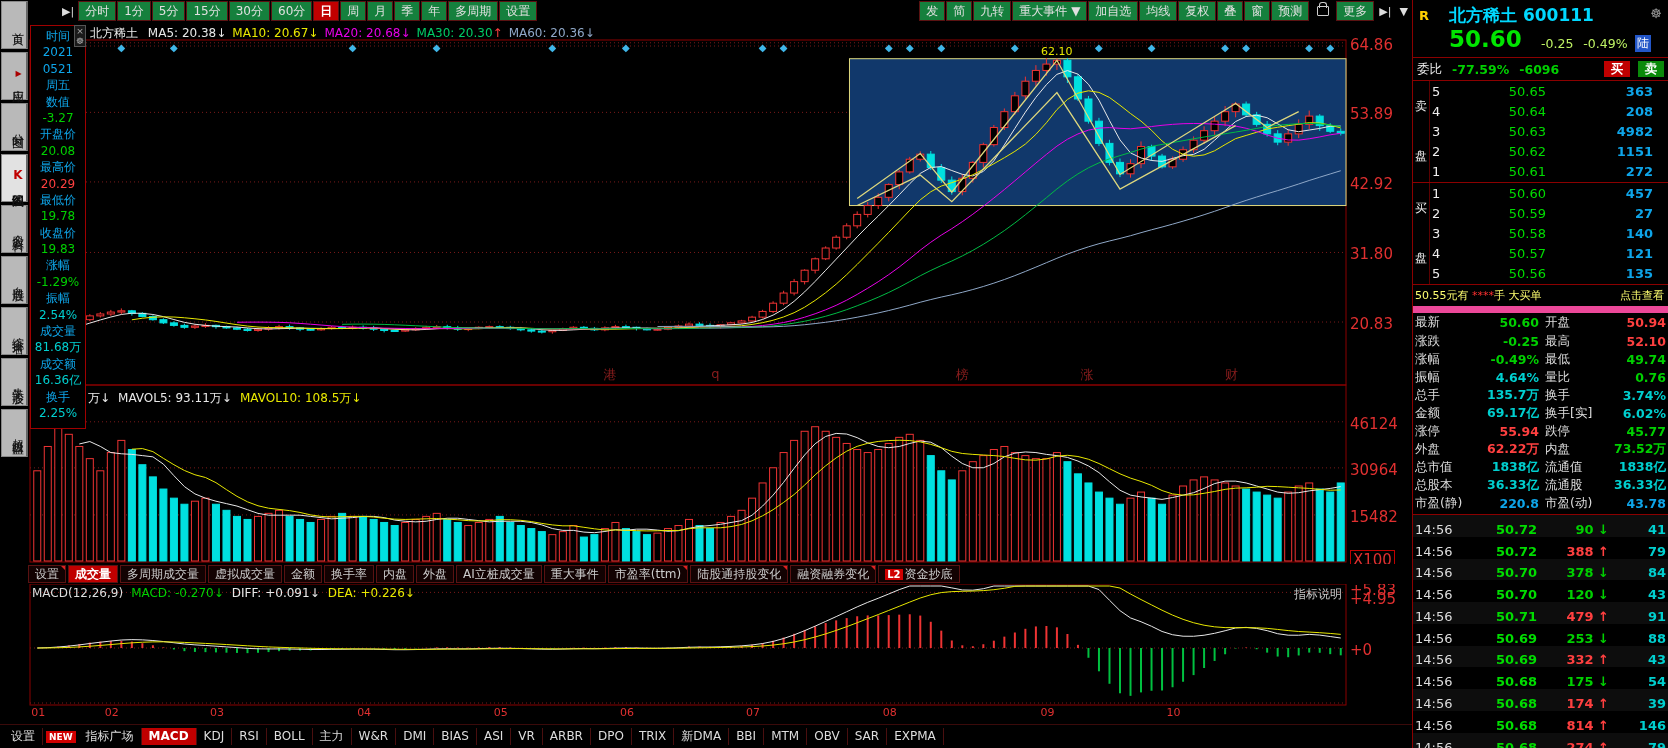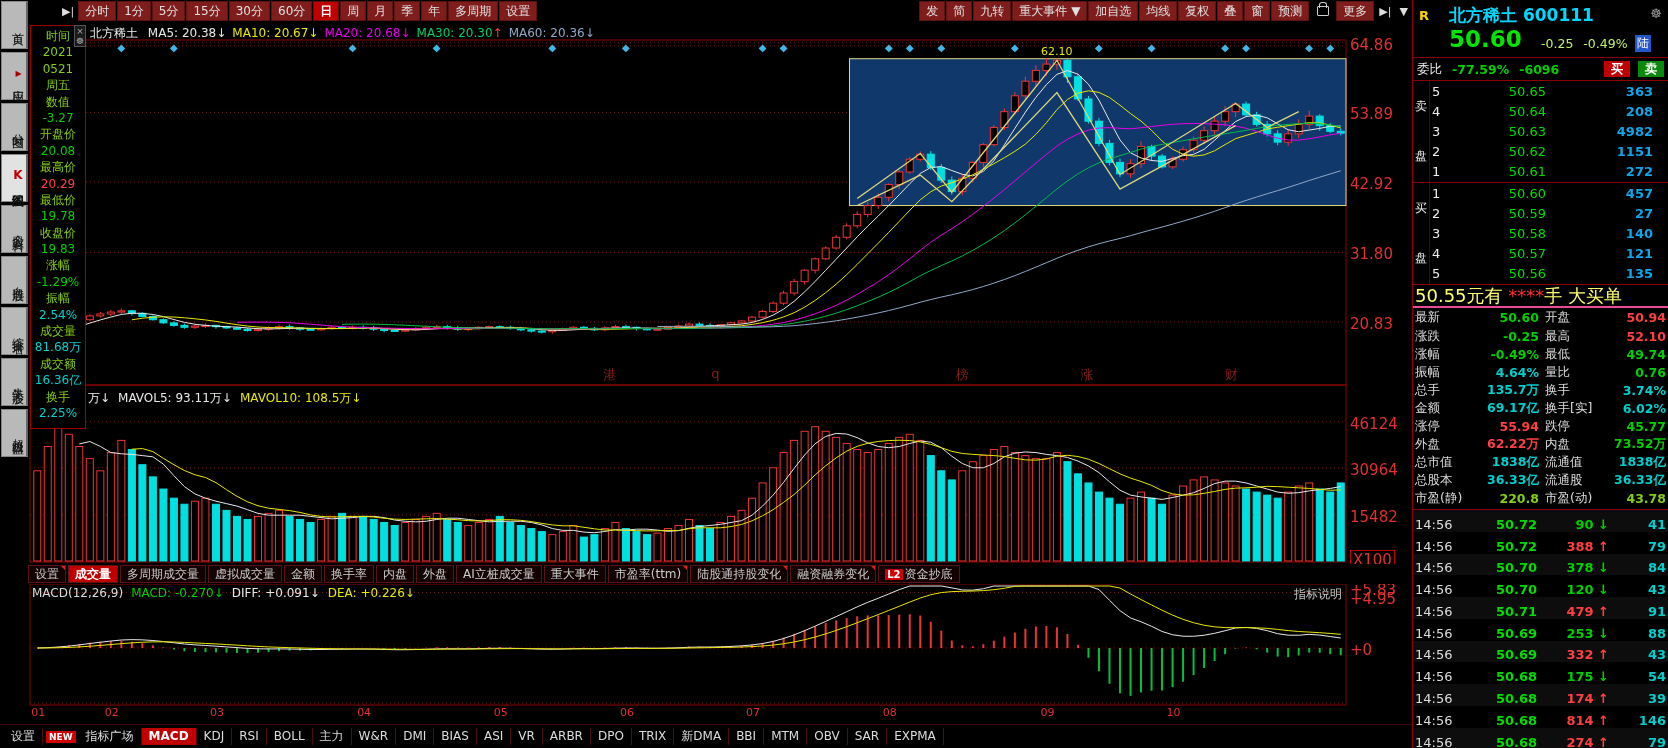--- a/index.html
+++ b/index.html
@@ -2,21 +2,21 @@
 <html><head>
 <meta charset="utf-8">
 <style>
   html,body{margin:0;padding:0;background:#000;}
   #app{position:relative;width:1668px;height:748px;background:#000;overflow:hidden;
        font-family:"DejaVu Sans","Liberation Sans",sans-serif;font-size:12px;color:#ddd;}
   
   #toolbar{position:absolute;left:28px;top:0;width:1384px;height:22px;display:flex;align-items:center;
            padding-left:30px;box-sizing:border-box;background:#000;}
   .tbtn{height:18px;line-height:18px;padding:0 6px;margin-right:1px;color:#e0e0e0;
-        border:1px solid #5a1212;background:#7f1d1d;cursor:pointer;white-space:nowrap;}
+        border:1px solid #5a1212;background:#15803d;cursor:pointer;white-space:nowrap;}
   .tbtn.active{background:#c00000;color:#fff;font-weight:bold;}
   .tb-spacer{flex:1;}
   .tb-icon{color:#ddd;margin:0 4px;font-size:11px;}
   .lock{display:inline-block;width:10px;height:8px;border:1px solid #ccc;border-radius:1px;position:relative;margin:0 7px;}
   .lock:before{content:"";position:absolute;left:1px;top:-5px;width:6px;height:5px;border:1px solid #ccc;border-bottom:none;border-radius:3px 3px 0 0;}
   
   #sidebar{position:absolute;left:0;top:0;width:28px;height:748px;background:#000;}
   .side-tab{width:24px;margin:1px 0 3px 1px;padding:6px 0;background:#b9b9b9;color:#111;text-align:center;
             border:1px solid #888;border-right:2px solid #666;cursor:pointer;
             writing-mode:vertical-rl;text-orientation:upright;letter-spacing:2px;font-size:12px;min-height:34px;}
@@ -65,38 +65,38 @@
   #wb-buy{background:#c00000;margin-left:auto;}
   #wb-sell{background:#0a8a0a;}
   .book{display:flex;border-bottom:1px solid #8b0000;}
   .book-side{width:16px;display:flex;flex-direction:column;justify-content:space-around;align-items:center;
              color:#eee;font-size:12px;border-right:1px solid #5a0000;}
   .book-rows{flex:1;}
   .book-row{height:20.2px;display:flex;align-items:center;font-size:13px;cursor:pointer;}
   .book-row .lv{width:22px;color:#eee;padding-left:2px;}
   .book-row .pr{width:92px;text-align:right;color:#00dd00;font-weight:normal;}
   .book-row .vl{flex:1;text-align:right;color:#0ea5e9;padding-right:15px;font-weight:bold;}
-  #rp-ticker{height:21px;line-height:21px;border-bottom:2px solid #ec4899;font-size:18px;white-space:nowrap;overflow:hidden;
+  #rp-ticker{height:21px;line-height:21px;border-bottom:7px solid #ec4899;font-size:11px;white-space:nowrap;overflow:hidden;
              color:#ffff70;padding-left:2px;}
   #rp-ticker .stars{color:#ff3030;}
   #rp-ticker .act{float:right;padding-right:4px;color:#ffff70;cursor:pointer;}
   #rp-details{border-bottom:1px solid #8b0000;padding:1px 2px;}
   .det-row{height:18.1px;display:flex;align-items:center;font-size:12.5px;}
   .det-row .dl{width:62px;color:#ddd;white-space:nowrap;}
   .det-row .dv{width:62px;text-align:right;font-weight:bold;white-space:nowrap;}
   .det-row .dl2{width:66px;padding-left:6px;color:#ddd;white-space:nowrap;box-sizing:border-box;}
   .det-row .dv2{flex:1;text-align:right;font-weight:bold;white-space:nowrap;}
   #rp-ticks{flex:1;overflow:hidden;}
   .tick-row{height:21.8px;display:flex;align-items:flex-end;font-size:13px;padding:0 2px;}
   .tick-row:nth-child(odd){background:#0d0d0d;}
   .tick-row .tt{width:44px;color:#ddd;}
   .tick-row .tp{width:78px;text-align:right;color:#00dd00;font-weight:bold;}
   .tick-row .tv{width:72px;text-align:right;font-weight:bold;}
   .tick-row .tn{flex:1;text-align:right;color:#00cfcf;font-weight:bold;}
-  .up{color:#ff4040;} .down{color:#00d000;} .cyan{color:#00cfcf;} .green{color:#00d000;} .red{color:#ff4040;} .white{color:#84cc16;}
+  .up{color:#ff4040;} .down{color:#00d000;} .cyan{color:#00cfcf;} .green{color:#00d000;} .red{color:#ff4040;} .white{color:#0ea5e9;}
   svg{position:absolute;left:28px;top:22px;z-index:1;}
 </style>
 </head>
 <body>
 
 <div id="app">
   <svg id="chart-svg" width="1384" height="700">
       <rect x="2" y="18" width="1316" height="345" fill="none" stroke="#8b0000"></rect>
       <rect x="2" y="363" width="1316" height="177" fill="none" stroke="#8b0000"></rect>
       <rect x="2" y="562" width="1316" height="121" fill="none" stroke="#8b0000"></rect>

